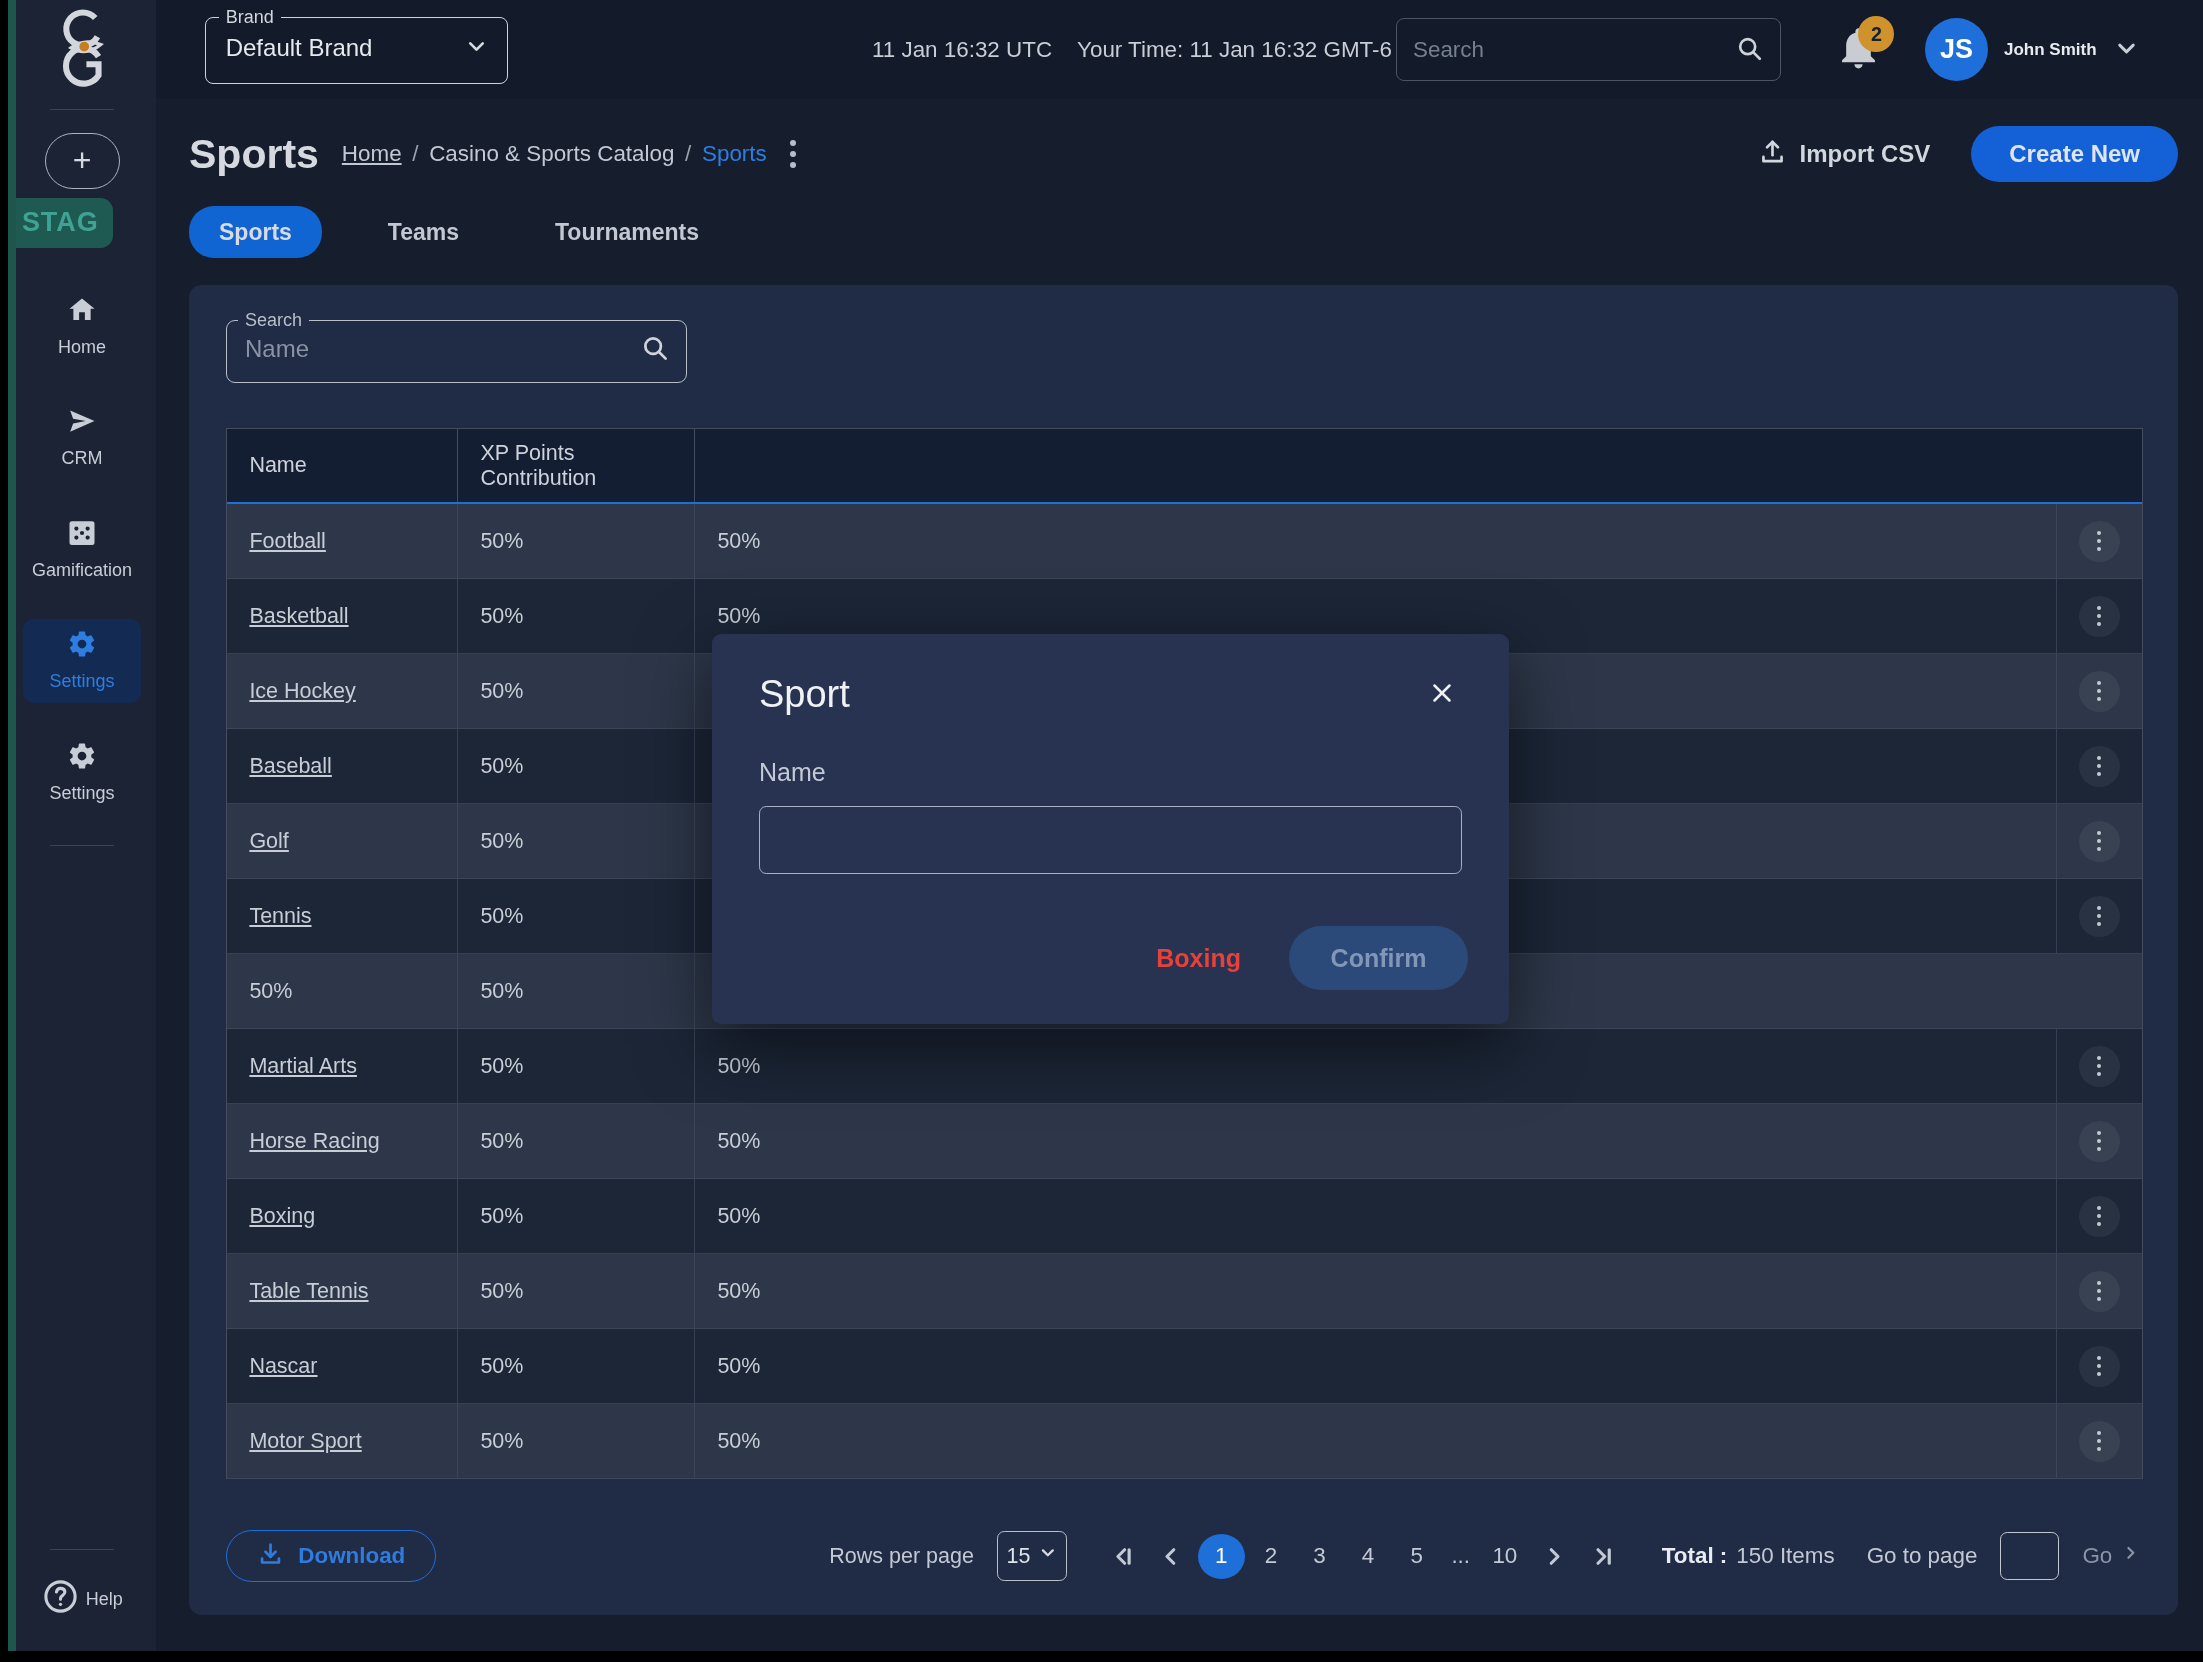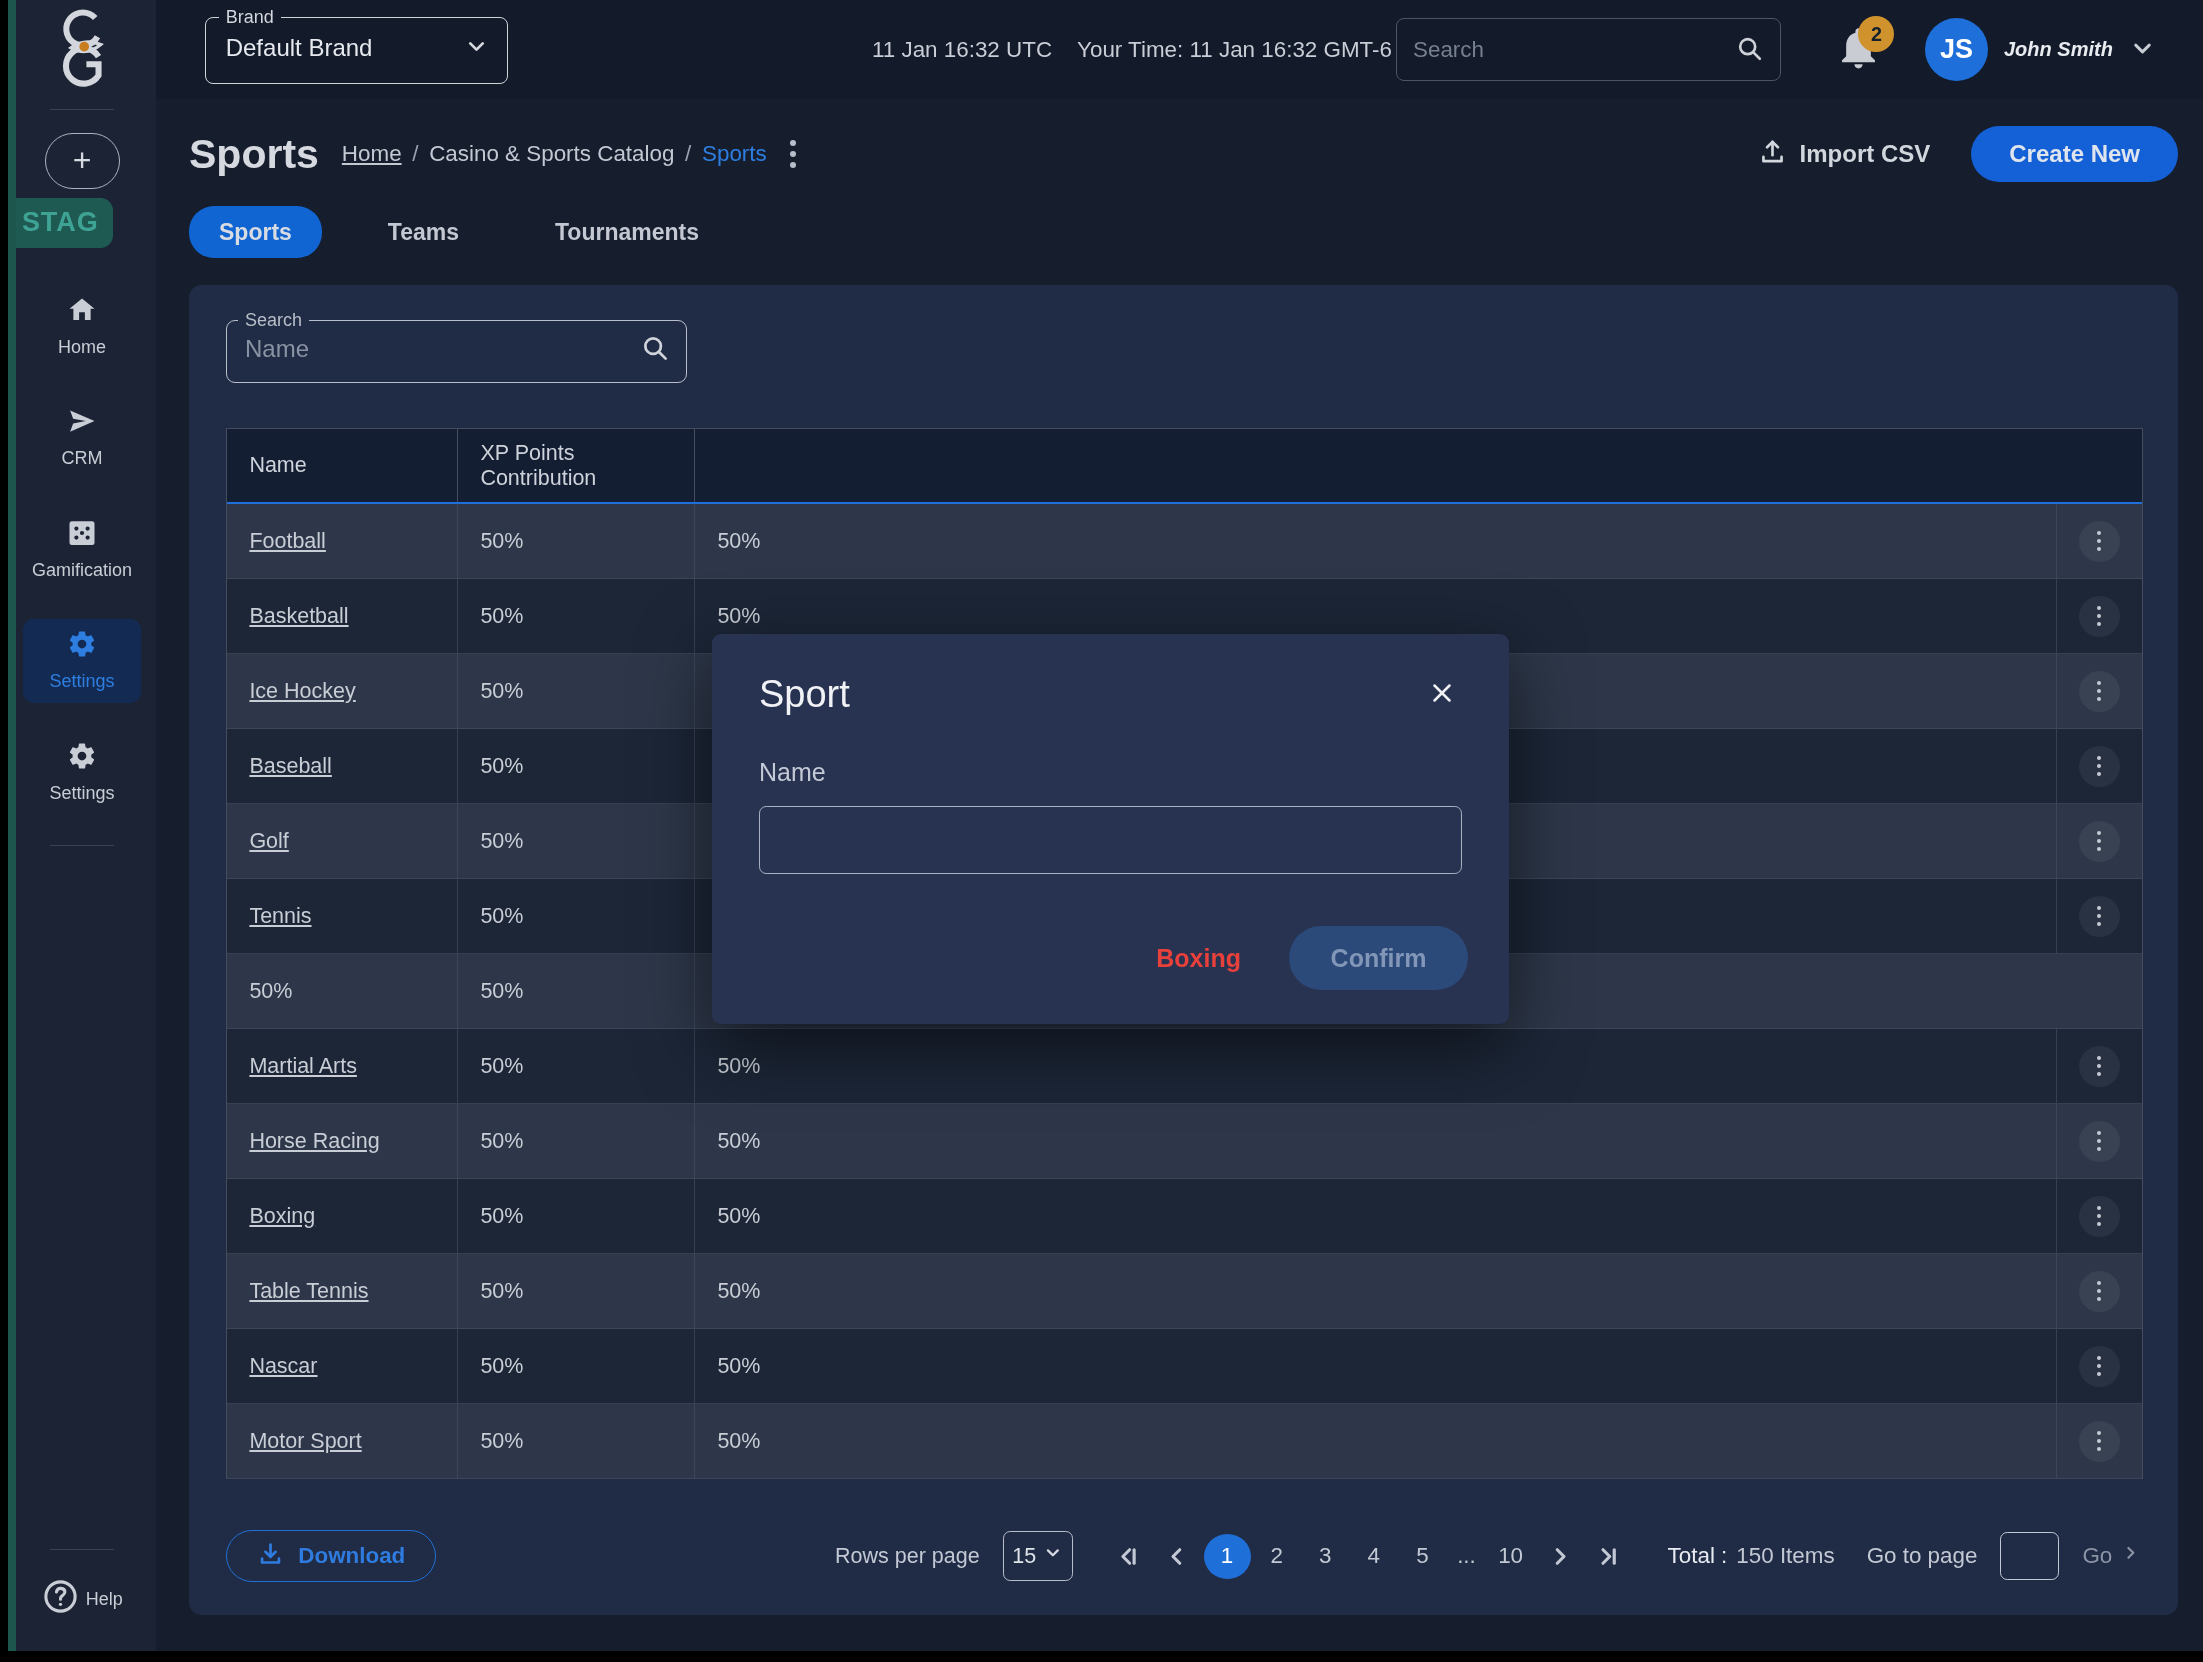--- a/index.html
+++ b/index.html
@@ -14,21 +14,21 @@
   .brand-row { display:flex; align-items:center; justify-content:space-between; padding:5.4px 18px 0 19.7px; }
   .brand-value { font-size:24px; }
   .clock { position:absolute; left:716px; top:0; height:99px; display:flex; align-items:center; gap:25px; color:#c9cdd6; font-size:22.4px; }
   .search-top { position:absolute; left:1240px; top:18px; width:385px; height:63px; border:1.8px solid #4b5568; border-radius:8px; display:flex; align-items:center; padding:0 16px; }
   .search-top input { flex:1; background:transparent; border:none; outline:none; color:#dfe3ea; font-size:22.4px; font-family:inherit; }
   .search-top input::placeholder { color:#76808f; }
   .bell-wrap { position:absolute; left:1679px; top:25px; width:54px; height:54px; cursor:pointer; }
   .bell-badge { position:absolute; right:-5.4px; top:-9px; width:36px; height:36px; border-radius:50%; background:#d0922c; color:#16202f; font-size:19.7px; font-weight:bold; display:flex; align-items:center; justify-content:center; }
   .user-wrap { position:absolute; left:1769px; top:0; height:99px; display:flex; align-items:center; gap:16px; cursor:pointer; }
   .avatar { width:63px; height:63px; border-radius:50%; background:#1e6fd9; color:#fff; font-weight:bold; font-size:27px; display:flex; align-items:center; justify-content:center; }
-  .user-name { color:#e8ebf0; font-size:20px; font-weight:bold;font-style:italic; }
+  .user-name { color:#e8ebf0; font-size:17px; font-weight:bold; }
 
   
   .sidebar { position:absolute; left:0; top:0; width:148px; height:1662px; background:#1b2334; display:flex; flex-direction:column; align-items:center; z-index:5; }
   .teal-strip { position:absolute; left:0; top:0; width:8px; height:1662px; background:#1c564d; z-index:6; }
   .logo { margin-top:7.2px; }
   .side-divider { width:64px; border-top:1.8px solid #3a4254; margin:12.5px 0; }
   .plus-btn { width:75px; height:56px; border:1.8px solid #aeb4be; border-radius:28px; color:#d6d9df; font-size:32px; display:flex; align-items:center; justify-content:center; margin:10.7px 0 9px; cursor:pointer; background:transparent; }
   .stag { width:126px; height:50px; margin-left:-21.5px; align-self:flex-start; background:#1e5a52; color:#3ea394; font-weight:bold; font-size:27px; letter-spacing:0.9px; border-radius:0 12.5px 12.5px 0; display:flex; align-items:center; justify-content:center; padding-left:21.5px; }
   .nav { margin-top:36px; display:flex; flex-direction:column; gap:27px; width:100%; align-items:center; }
   .nav-item { width:118px; padding:10.7px 3.6px; display:flex; flex-direction:column; align-items:center; gap:7.2px; color:#c9cdd5; font-size:18px; cursor:pointer; border-radius:10.7px; }
@@ -82,21 +82,21 @@
   .download-btn { display:flex; align-items:center; gap:14.3px; border:1.8px solid #1f6fd9; border-radius:26px; height:52px; padding:0 30px; color:#2e7ce0; font-size:22.4px; font-weight:bold; background:transparent; cursor:pointer; font-family:inherit; }
   .foot-right { margin-left:auto; display:flex; align-items:center; gap:23px; }
   .rpp-label { color:#c3c9d4; font-size:21.5px; }
   .rpp-select { width:70px; height:50px; border:1.8px solid #b9bfca; border-radius:7.2px; display:flex; align-items:center; justify-content:center; gap:7.2px; color:#dfe3ea; font-size:21.5px; cursor:pointer; }
   .pager { display:flex; align-items:center; gap:3.6px; margin-left:10.7px; }
   .pg-btn { min-width:45px; height:45px; display:flex; align-items:center; justify-content:center; color:#c3c9d4; font-size:22.4px; cursor:pointer; border-radius:50%; }
   .pg-btn.icon svg { stroke:#c3c9d4; }
   .pg-btn.active { background:#1f6fd9; color:#fff; width:47px; }
   .pg-ellipsis { color:#c3c9d4; font-size:22.4px; min-width:36px; text-align:center; }
   .total-wrap { display:flex; gap:9px; font-size:22.4px; margin-left:14.3px; }
-  .total-label { color:#e8ebf1; font-weight:normal; }
+  .total-label { color:#e8ebf1; font-weight:bold; }
   .total-value { color:#c3c9d4; }
   .goto-label { color:#c3c9d4; font-size:22.4px; margin-left:9px; }
   .goto-input { width:59px; height:48px; border:1.8px solid #c3c9d4; border-radius:7.2px; background:transparent; outline:none; color:#dfe3ea; font-size:21.5px; text-align:center; font-family:inherit; }
   .go-btn { display:flex; align-items:center; gap:9px; color:#8b93a5; font-size:22.4px; cursor:pointer; }
 
   
   .modal { position:absolute; left:704px; top:634px; width:797px; height:390px; background:#283352; border-radius:9px; box-shadow:0 21.5px 72px rgba(0,0,0,.55); z-index:20; padding:39px 47px; }
   .modal-head { display:flex; align-items:flex-start; justify-content:space-between; }
   .modal-title { font-size:38px; font-weight:500; color:#f0f2f5; }
   .modal-close { cursor:pointer; padding:5.4px; }

